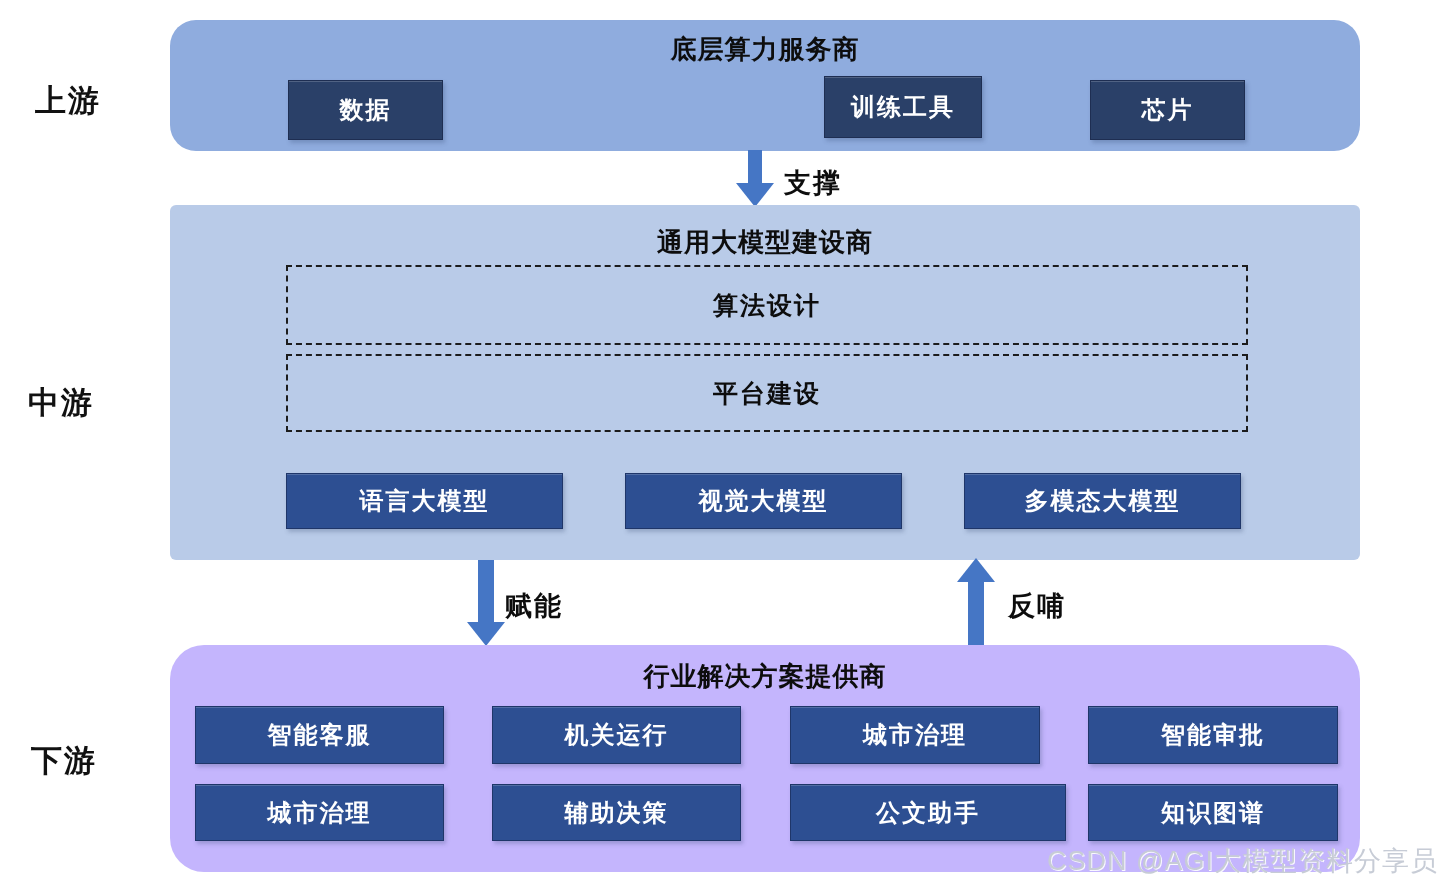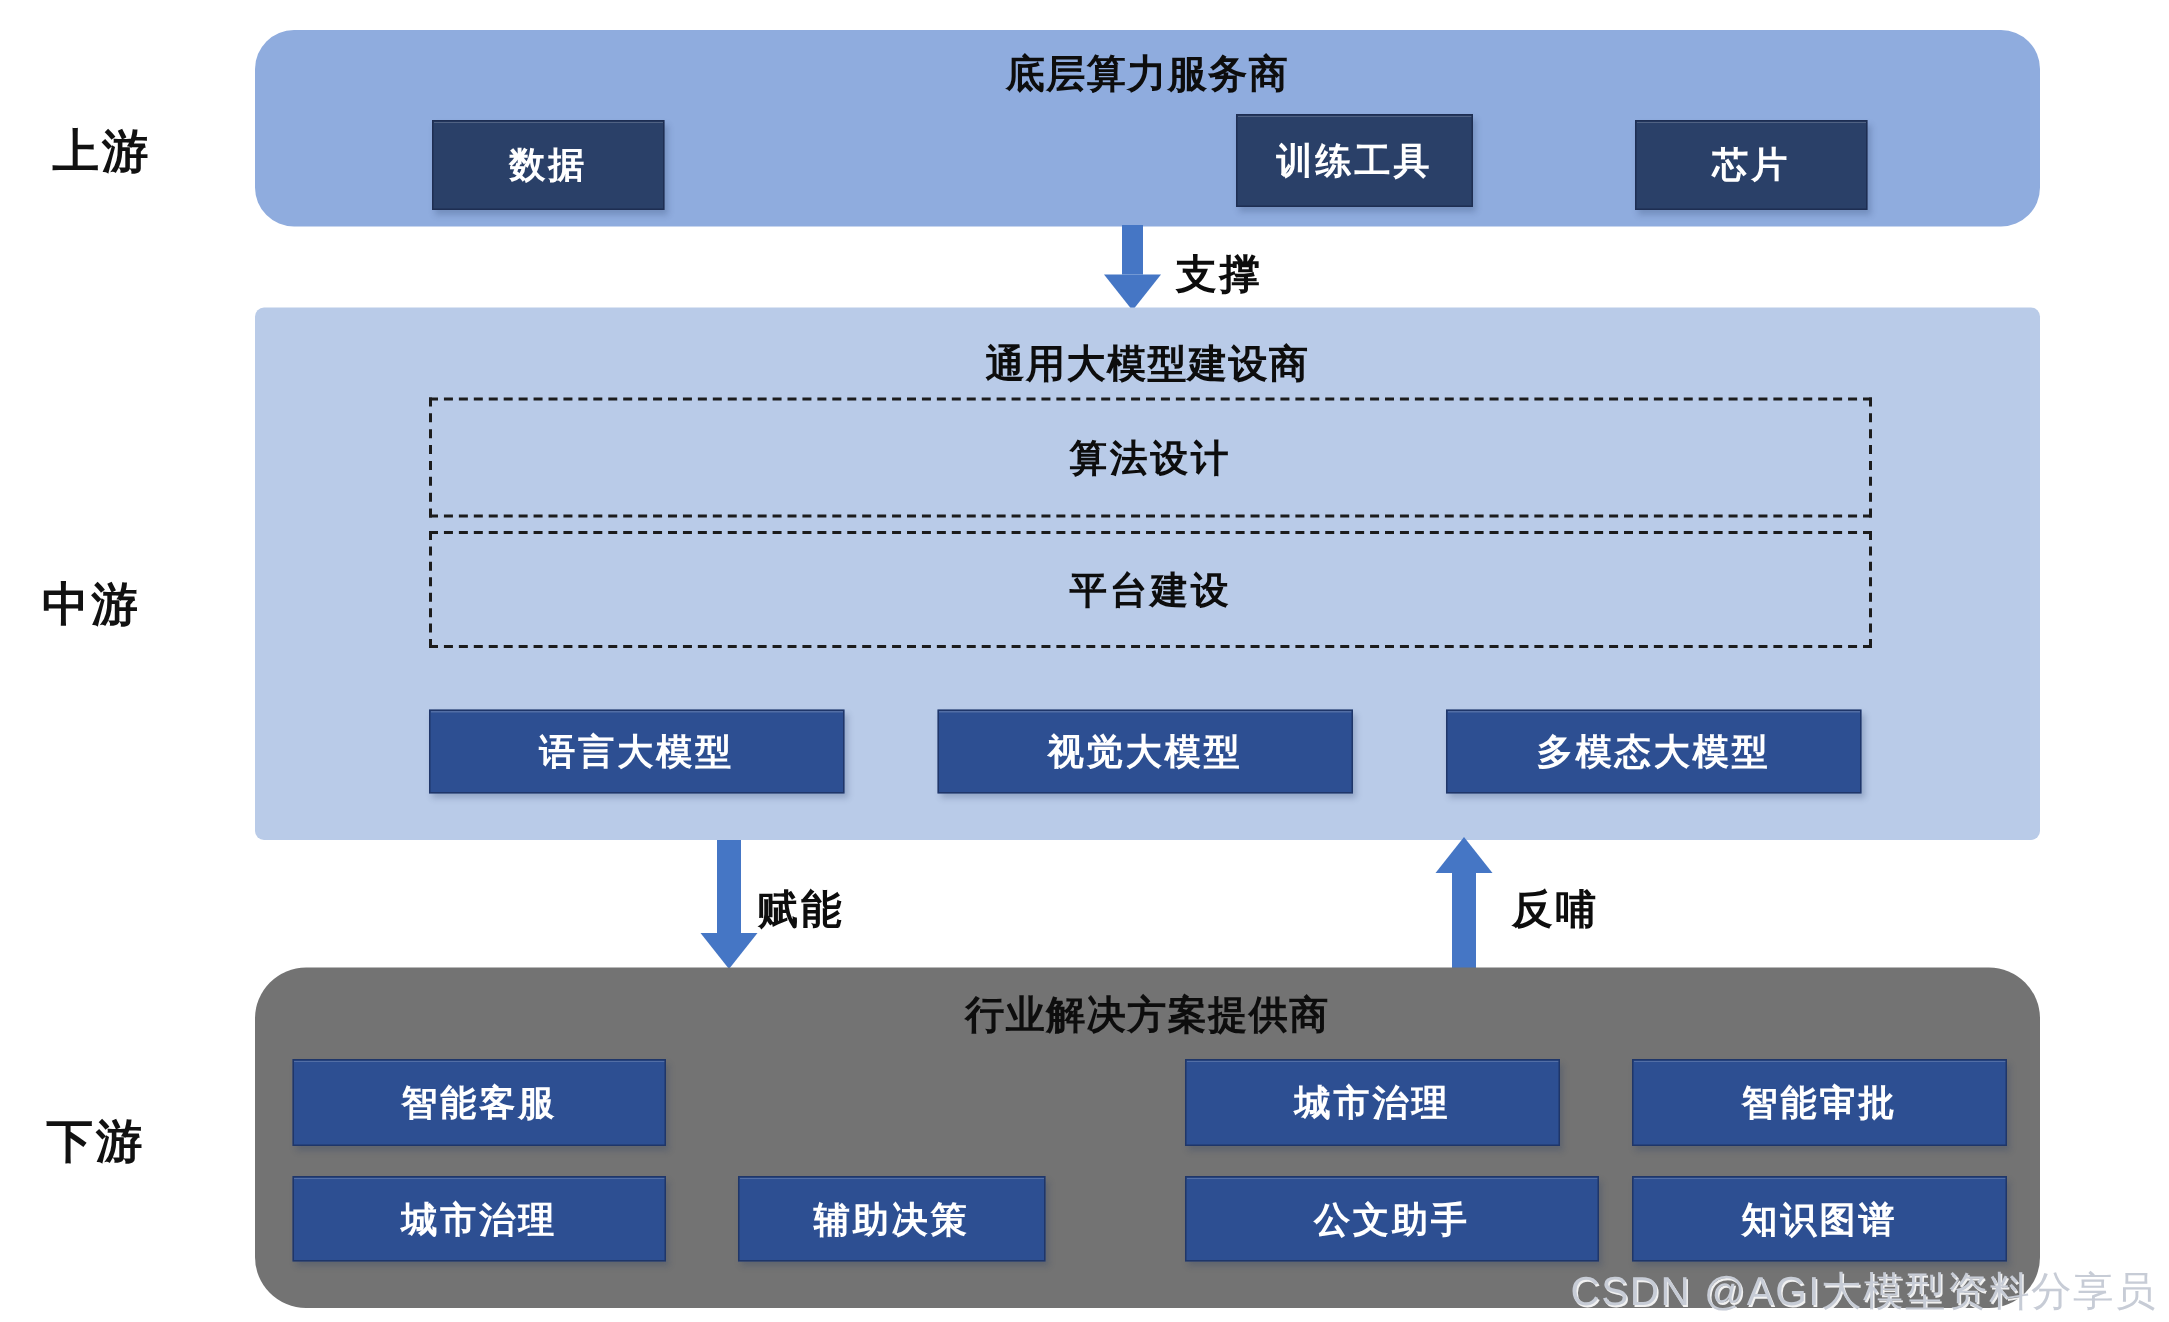--- a/index.html
+++ b/index.html
@@ -31,21 +31,21 @@
     background: #8FACDE;
     border-radius: 26px;
   }
   .band-midstream {
     top: 205px; height: 355px;
     background: #B9CBE8;
     border-radius: 6px;
   }
   .band-downstream {
     top: 645px; height: 227px;
-    background: #737373;
+    background: #c4b5fd;
     border-radius: 34px;
   }
   .band-title {
     position: absolute;
     left: 0; width: 100%;
     text-align: center;
     font-size: 26px;
     font-weight: bold;
     color: #0d0d0d;
     letter-spacing: 1px;
@@ -151,21 +151,22 @@
 
 <div class="arrow" style="left:957px; top:558px; width:38px; height:88px;">
   <div class="head-up"></div>
   <div class="shaft" style="height:64px; width:16px;"></div>
 </div>
 <div class="flow-label" style="left:1008px; top:588px;">反哺</div>
 
 <div class="band band-downstream">
   <div class="band-title" style="top:14px;">行业解决方案提供商</div>
   <div class="dark-box box-blue" style="left:25px;  top:61px;  width:249px; height:58px;">智能客服</div>
+  <div class="dark-box box-blue" style="left:322px; top:61px;  width:249px; height:58px;">机关运行</div>
   <div class="dark-box box-blue" style="left:620px; top:61px;  width:250px; height:58px;">城市治理</div>
   <div class="dark-box box-blue" style="left:918px; top:61px;  width:250px; height:58px;">智能审批</div>
   <div class="dark-box box-blue" style="left:25px;  top:139px; width:249px; height:57px;">城市治理</div>
-  <div class="dark-box box-blue" style="left:322px; top:139px; width:205px; height:57px;text-align:right;">辅助决策</div>
+  <div class="dark-box box-blue" style="left:322px; top:139px; width:249px; height:57px;text-align:right;">辅助决策</div>
   <div class="dark-box box-blue" style="left:620px; top:139px; width:276px; height:57px;">公文助手</div>
   <div class="dark-box box-blue" style="left:918px; top:139px; width:250px; height:57px;">知识图谱</div>
 </div>
 
 <div class="watermark">CSDN @AGI大模型资料分享员</div>
 
 </body></html>

